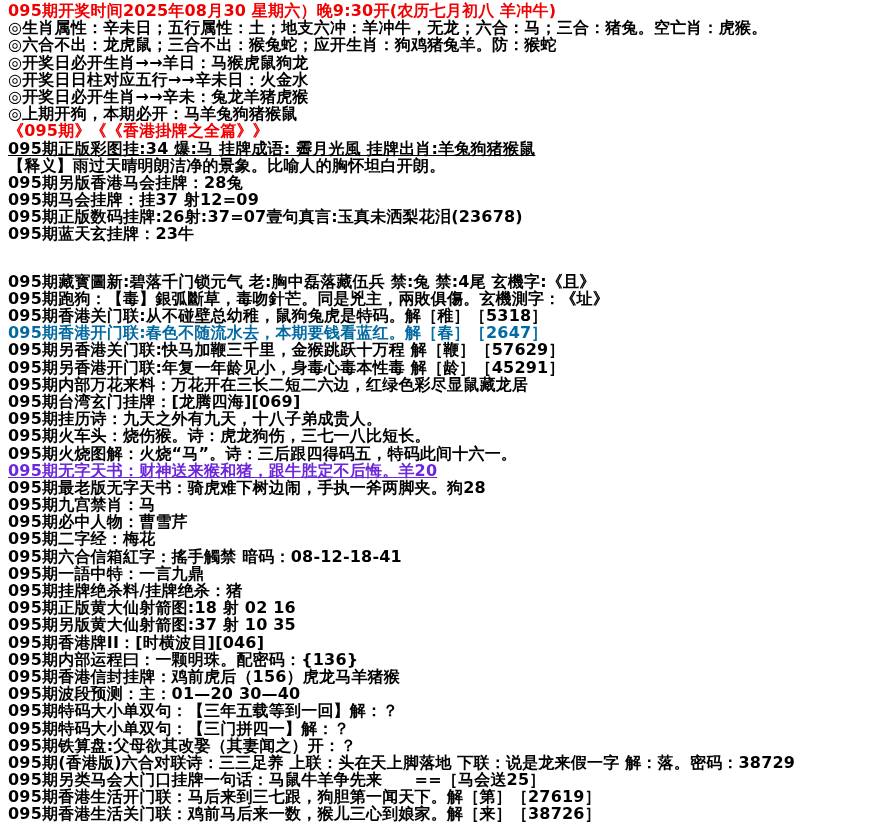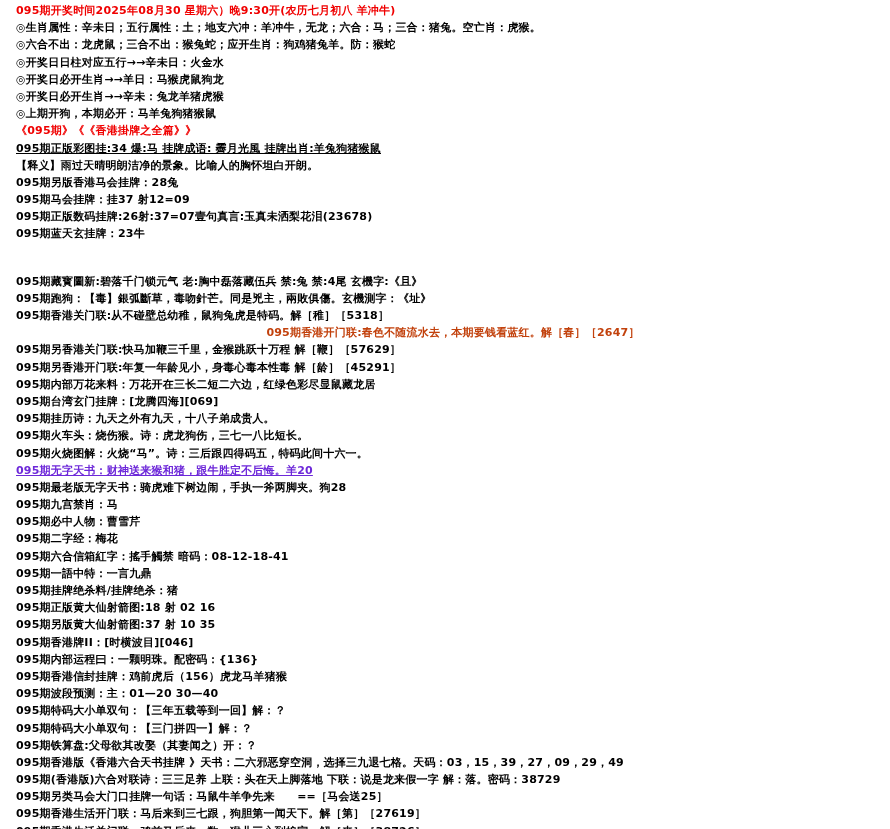--- a/index.html
+++ b/index.html
@@ -9,57 +9,57 @@
   }
   body {
     width: 890px;
     height: 829px;
     overflow: hidden;
   }
   .page {
     box-sizing: border-box;
     width: 890px;
     height: 829px;
-    padding: 2px 0 0 16px;
+    padding: 2px 0 0 8px;
     font-family: "DejaVu Sans", sans-serif;
     font-weight: 700;
-    font-size: 11px;
+    font-size: 16px;
     line-height: 17.2px;
     color: #000000;
     white-space: nowrap;
   }
   .line {
     height: 17.2px;
     letter-spacing: 0.2px;
   }
   .line.red {  }
 </style>
 </head>
 <body style="background: rgb(255, 255, 255);">
 
 <main class="page">
   <div id="lines-container">
       <div class="line red" style="color: rgb(240, 0, 0);">095期开奖时间2025年08月30 星期六）晚9:30开(农历七月初八 羊冲牛)</div>
       <div class="line black" style="color: rgb(0, 0, 0);">◎生肖属性：辛未日；五行属性：土；地支六冲：羊冲牛，无龙；六合：马；三合：猪兔。空亡肖：虎猴。</div>
       <div class="line black" style="color: rgb(0, 0, 0);">◎六合不出：龙虎鼠；三合不出：猴兔蛇；应开生肖：狗鸡猪兔羊。防：猴蛇</div>
+      <div class="line black" style="color: rgb(0, 0, 0);">◎开奖日必开生肖→→羊日：马猴虎鼠狗龙</div>
       <div class="line black" style="color: rgb(0, 0, 0);">◎开奖日日柱对应五行→→辛未日：火金水</div>
-      <div class="line black" style="color: rgb(0, 0, 0);">◎开奖日必开生肖→→羊日：马猴虎鼠狗龙</div>
       <div class="line black" style="color: rgb(0, 0, 0);">◎开奖日必开生肖→→辛未：兔龙羊猪虎猴</div>
       <div class="line black" style="color: rgb(0, 0, 0);">◎上期开狗，本期必开：马羊兔狗猪猴鼠</div>
       <div class="line red" style="color: rgb(240, 0, 0);">《095期》《《香港掛牌之全篇》》</div>
       <div class="line black" style="color: rgb(0, 0, 0); text-decoration: underline;">095期正版彩图挂:34 爆:马 挂牌成语: 霽月光風 挂牌出肖:羊兔狗猪猴鼠</div>
       <div class="line black" style="color: rgb(0, 0, 0);">【释义】雨过天晴明朗洁净的景象。比喻人的胸怀坦白开朗。</div>
       <div class="line black" style="color: rgb(0, 0, 0);">095期另版香港马会挂牌：28兔</div>
       <div class="line black" style="color: rgb(0, 0, 0);">095期马会挂牌：挂37 射12=09</div>
       <div class="line black" style="color: rgb(0, 0, 0);">095期正版数码挂牌:26射:37=07壹句真言:玉真未洒梨花泪(23678)</div>
       <div class="line black" style="color: rgb(0, 0, 0);">095期蓝天玄挂牌：23牛</div>
       <div class="line black" style="color: rgb(0, 0, 0); margin-top: 30px;">095期藏寳圖新:碧落千门锁元气 老:胸中磊落藏伍兵 禁:兔 禁:4尾 玄機字:《且》</div>
       <div class="line black" style="color: rgb(0, 0, 0);">095期跑狗：【毒】銀弧斷草，毒吻針芒。同是兇主，兩敗俱傷。玄機測字：《址》</div>
       <div class="line black" style="color: rgb(0, 0, 0);">095期香港关门联:从不碰壁总幼稚，鼠狗兔虎是特码。解［稚］［5318］</div>
-      <div class="line black" style="color: #c2410c; text-align: center;">095期香港开门联:春色不随流水去，本期要钱看蓝红。解［春］［2647］</div>
+      <div class="line black" style="color: #0369a1;">095期香港开门联:春色不随流水去，本期要钱看蓝红。解［春］［2647］</div>
       <div class="line black" style="color: rgb(0, 0, 0);">095期另香港关门联:快马加鞭三千里，金猴跳跃十万程 解［鞭］［57629］</div>
       <div class="line black" style="color: rgb(0, 0, 0);">095期另香港开门联:年复一年龄见小，身毒心毒本性毒 解［龄］［45291］</div>
       <div class="line black" style="color: rgb(0, 0, 0);">095期内部万花来料：万花开在三长二短二六边，红绿色彩尽显鼠藏龙居</div>
       <div class="line black" style="color: rgb(0, 0, 0);">095期台湾玄门挂牌：[龙腾四海][069]</div>
       <div class="line black" style="color: rgb(0, 0, 0);">095期挂历诗：九天之外有九天，十八子弟成贵人。</div>
       <div class="line black" style="color: rgb(0, 0, 0);">095期火车头：烧伤猴。诗：虎龙狗伤，三七一八比短长。</div>
       <div class="line black" style="color: rgb(0, 0, 0);">095期火烧图解：火烧“马”。诗：三后跟四得码五，特码此间十六一。</div>
       <div class="line black" style="color: #6d28d9; text-decoration: underline;">095期无字天书：财神送来猴和猪，跟牛胜定不后悔。羊20</div>
       <div class="line black" style="color: rgb(0, 0, 0);">095期最老版无字天书：骑虎难下树边闹，手执一斧两脚夹。狗28</div>
       <div class="line black" style="color: rgb(0, 0, 0);">095期九宫禁肖：马</div>
@@ -70,19 +70,18 @@
       <div class="line black" style="color: rgb(0, 0, 0);">095期挂牌绝杀料/挂牌绝杀：猪</div>
       <div class="line black" style="color: rgb(0, 0, 0);">095期正版黄大仙射箭图:18 射 02 16</div>
       <div class="line black" style="color: rgb(0, 0, 0);">095期另版黄大仙射箭图:37 射 10 35</div>
       <div class="line black" style="color: rgb(0, 0, 0);">095期香港牌II：[时横波目][046]</div>
       <div class="line black" style="color: rgb(0, 0, 0);">095期内部运程曰：一颗明珠。配密码：{136}</div>
       <div class="line black" style="color: rgb(0, 0, 0);">095期香港信封挂牌：鸡前虎后（156）虎龙马羊猪猴</div>
       <div class="line black" style="color: rgb(0, 0, 0);">095期波段预测：主：01—20 30—40</div>
       <div class="line black" style="color: rgb(0, 0, 0);">095期特码大小单双句：【三年五载等到一回】解：？</div>
       <div class="line black" style="color: rgb(0, 0, 0);">095期特码大小单双句：【三门拼四一】解：？</div>
       <div class="line black" style="color: rgb(0, 0, 0);">095期铁算盘:父母欲其改娶（其妻闻之）开：？</div>
-      <div class="line black" style="color: rgb(0, 0, 0);">095期香港版《香港六合天书挂牌 》天书：二六邪恶穿空洞，选择三九退七格。天码：03，15，39，27，09，29，49</div>
       <div class="line black" style="color: rgb(0, 0, 0);">095期(香港版)六合对联诗：三三足养 上联：头在天上脚落地 下联：说是龙来假一字 解：落。密码：38729</div>
       <div class="line black" style="color: rgb(0, 0, 0);">095期另类马会大门口挂牌一句话：马鼠牛羊争先来　　==［马会送25］</div>
       <div class="line black" style="color: rgb(0, 0, 0);">095期香港生活开门联：马后来到三七跟，狗胆第一闻天下。解［第］［27619］</div>
       <div class="line black" style="color: rgb(0, 0, 0);">095期香港生活关门联：鸡前马后来一数，猴儿三心到娘家。解［来］［38726］</div>
     </div>
 </main>
 
 </body></html>

